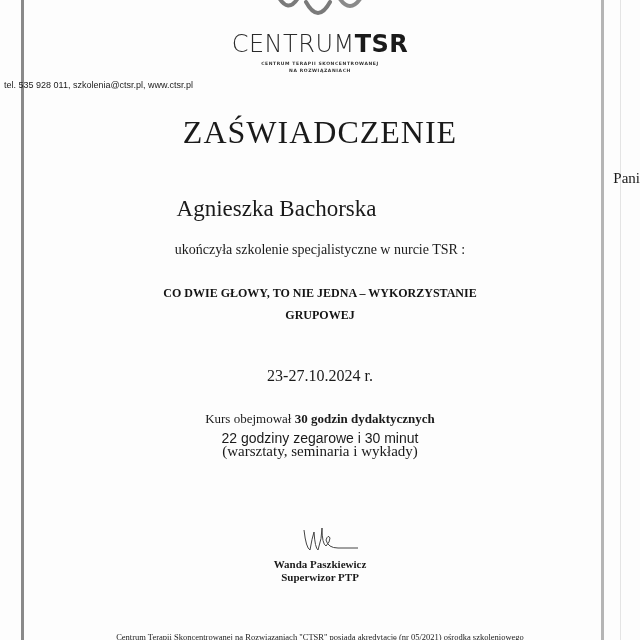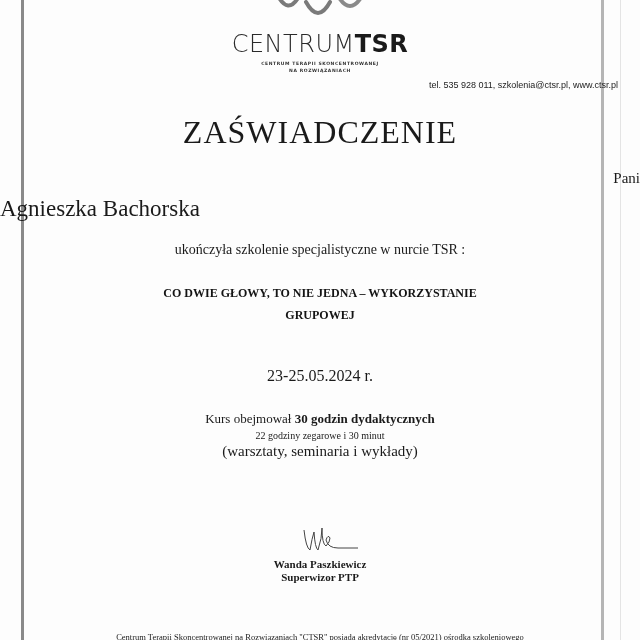--- a/index.html
+++ b/index.html
@@ -28,34 +28,34 @@
       font-family: "DejaVu Sans", sans-serif; font-size: 24px; letter-spacing: 0.5px;
       color: #2a2a2a; font-weight: 300;
     }
     .brand b { font-weight: 700; color: #1a1a1a; }
     .brand-sub {
       position: absolute; left: 0; width: 640px; top: 60px; text-align: center;
       font-family: "DejaVu Sans", sans-serif; font-size: 4.5px; font-weight: bold;
       letter-spacing: 0.6px; line-height: 7px; color: #333;
     }
     .contact {
-      position: absolute; left: 12px; width: 606px; top: 80px; text-align: right;
+      position: absolute; left: 4px; width: 606px; top: 80px; text-align: left;
       font-family: "Liberation Sans", sans-serif; font-size: 9px; color: #222;
     }
     .title {
       position: absolute; left: 0; width: 640px; top: 114px; text-align: center;
       font-family: "Liberation Serif", serif; font-size: 32px; letter-spacing: 1px;
       color: #1a1a1a;
     }
     .salutation {
       position: absolute; left: 0; width: 640px; top: 170px; text-align: right;
       font-family: "Liberation Serif", serif; font-size: 15px;
     }
     .name {
-      position: absolute; left: 0; width: 553px; top: 196px; 
+      position: absolute; left: 0; width: 553px; top: 196px; text-align: center;
       font-family: "Liberation Serif", serif; font-size: 23px;
     }
     .completed {
       position: absolute; left: 0; width: 640px; top: 242px; text-align: center;
       font-family: "Liberation Serif", serif; font-size: 14px;
     }
     .course {
       position: absolute; left: 0; width: 640px; top: 283px; text-align: center;
       font-family: "Liberation Serif", serif; font-weight: bold; font-size: 12px;
       line-height: 21.5px; color: #141414;
@@ -64,21 +64,21 @@
       position: absolute; left: 0; width: 640px; top: 367px; text-align: center;
       font-family: "Liberation Serif", serif; font-size: 16px;
     }
     .hours {
       position: absolute; left: 0; width: 640px; top: 411px; text-align: center;
       font-family: "Liberation Serif", serif; font-size: 13px;
     }
     .hours b { font-weight: bold; }
     .hours-detail {
       position: absolute; left: 0; width: 640px; top: 430px; text-align: center;
-      font-family: Liberation Serif, serif; font-size: 10px;
+      font-family: Liberation Sans, sans-serif; font-size: 14px;
     }
     .forms {
       position: absolute; left: 0; width: 640px; top: 443px; text-align: center;
       font-family: "Liberation Serif", serif; font-size: 15px;
     }
     .signature {
       position: absolute; left: 300px; top: 524px; width: 60px; height: 34px;
     }
     .signer {
       position: absolute; left: 0; width: 640px; top: 558px; text-align: center;
@@ -115,21 +115,21 @@
 <div class="title">ZAŚWIADCZENIE</div>
 <div class="salutation">Pani</div>
 <div class="name">Agnieszka Bachorska</div>
 <div class="completed">ukończyła szkolenie specjalistyczne w nurcie TSR :</div>
 
 <div class="course">
   <div>CO DWIE GŁOWY,  TO NIE JEDNA – WYKORZYSTANIE</div>
   <div>GRUPOWEJ</div>
 </div>
 
-<div class="date">23-25.05.2024 r.</div>
+<div class="date">23-27.10.2024 r.</div>
 
 <div class="hours">
   <span>Kurs obejmował </span><b>30 godzin dydaktycznych</b>
 </div>
 <div class="hours-detail">22 godziny zegarowe i 30 minut</div>
 <div class="forms">(warsztaty, seminaria i wykłady)</div>
 
 <svg class="signature" viewBox="0 0 60 34">
   <path d="M4 6 Q6 24 10 26 Q12 14 14 8 Q15 24 18 26 Q22 14 22 4 Q22 20 26 22 Q30 18 30 14 Q28 10 26 16 Q28 24 38 24 L58 24" stroke="#444" stroke-width="1" fill="none"></path>
 </svg>

